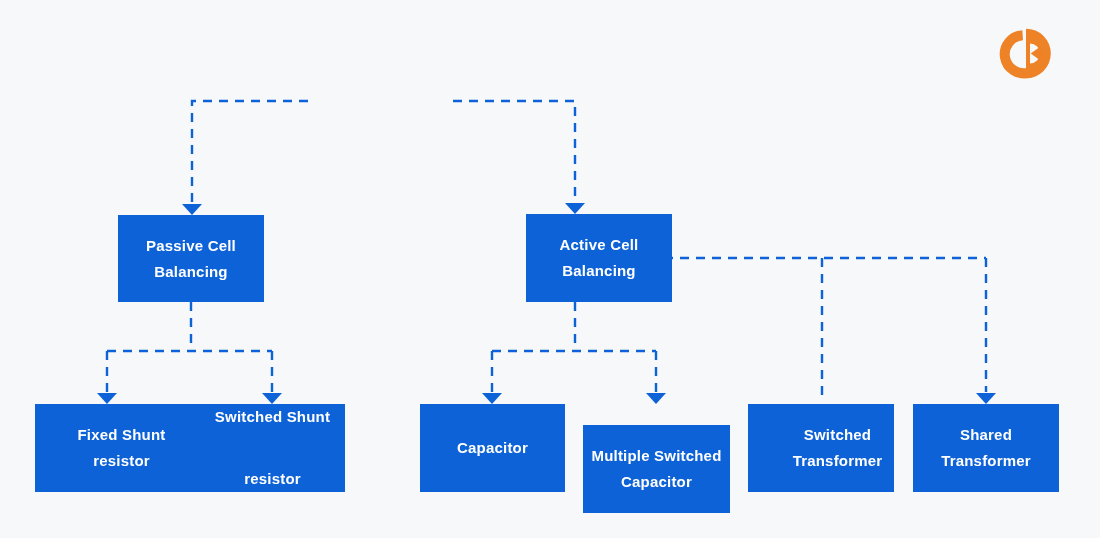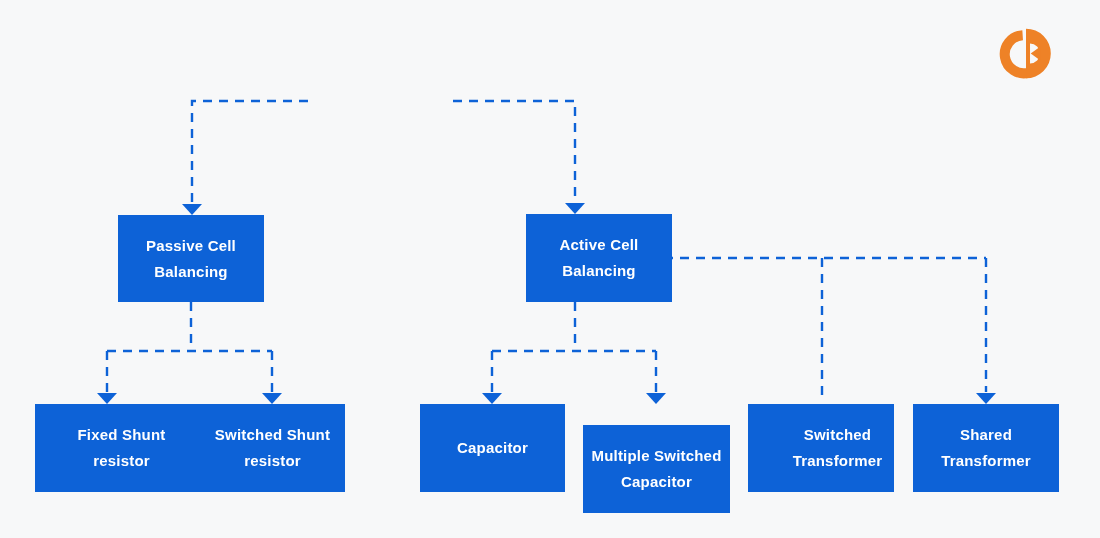--- a/index.html
+++ b/index.html
@@ -37,21 +37,21 @@
     font-size: 15px;
     font-weight: 700;
     line-height: 26px;
     letter-spacing: 0.2px;
   }
   .node .l { display: block; }
   #n-root     { left: 308px; top:  59px; width: 145px; height: 85px; }
   #n-passive  { left: 118px; top: 215px; width: 146px; height: 87px; }
   #n-active   { left: 502px; top: 214px; width: 146px; height: 88px; margin-left: 24px; }
   #n-fixed    { left:  35px; top: 404px; width: 173px; height: 88px; }
-  #n-sshunt   { left: 200px; top: 404px; width: 145px; height: 88px; }
+  #n-sshunt   { left: 200px; top: 404px; width: 145px; height: 88px; justify-content: space-between; }
   #n-onecap   { left: 420px; top: 404px; width: 145px; height: 88px; }
   #n-multicap { left: 583px; top: 404px; width: 147px; height: 88px; margin-top: 21px; }
   #n-stransf  { left: 748px; top: 404px; width: 146px; height: 88px; padding-left: 33px; }
   #n-sharedtr { left: 913px; top: 404px; width: 146px; height: 88px; }
   .logo {
     position: absolute;
     left: 990px; top: 20px;
     width: 68px; height: 67px;
   }
   .logo svg { width: 100%; height: 100%; }

